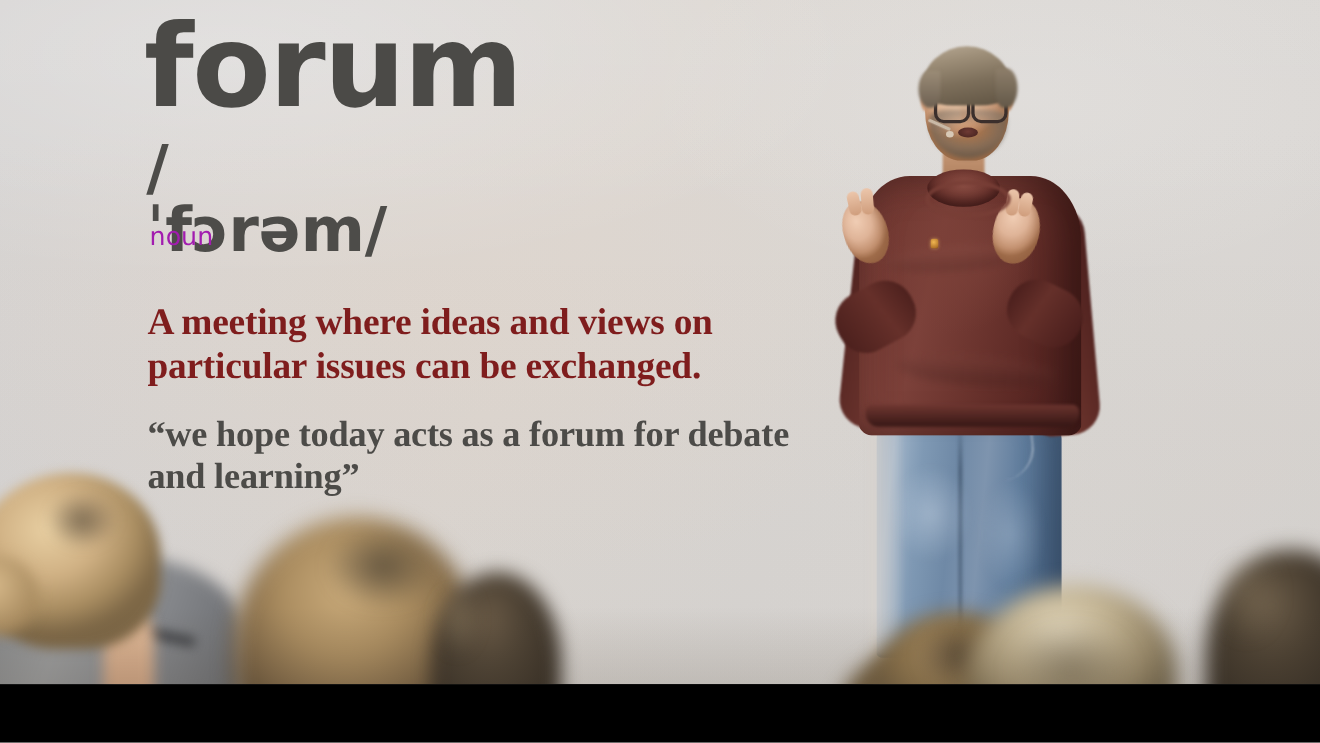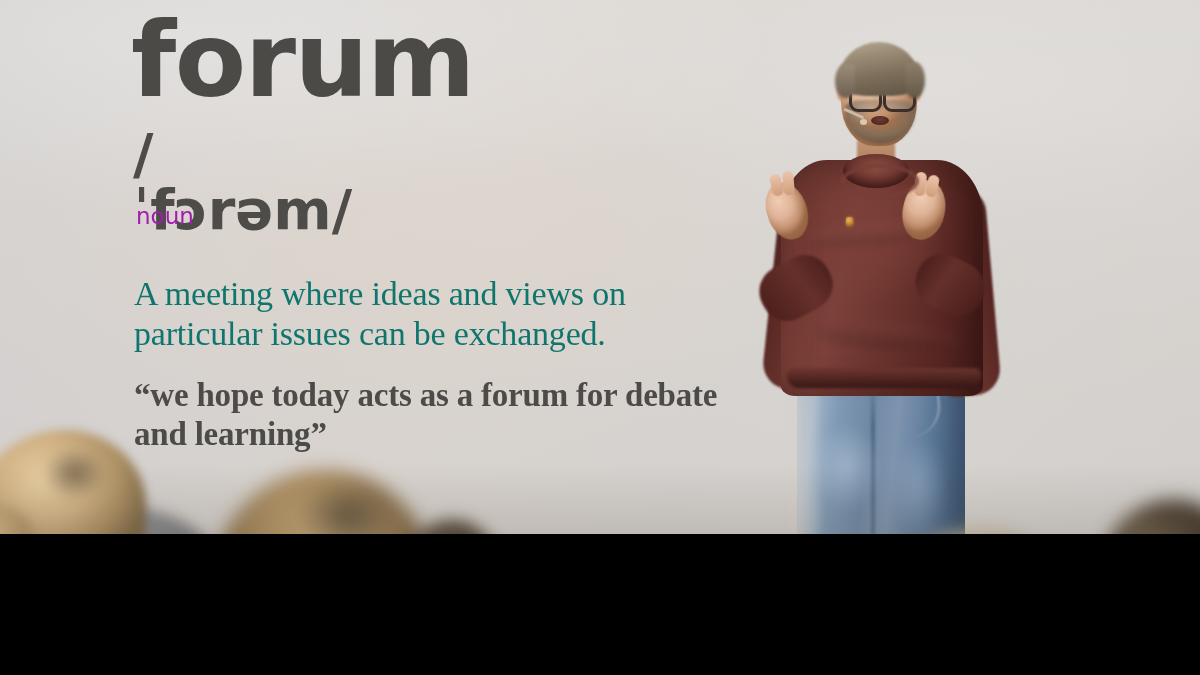--- a/index.html
+++ b/index.html
@@ -3,21 +3,21 @@
 <meta charset="utf-8">
 <style>
   html, body {
     margin: 0;
     padding: 0;
     background: #000;
   }
   #stage {
     position: relative;
     width: 1200px;
-    height: 534px;
+    height: 622px;
     overflow: hidden;
     font-family: "Liberation Sans", sans-serif;
     background: #d8d5d2;
   }
 
   
   .wall {
     position: absolute;
     inset: 0;
     background:
@@ -445,25 +445,25 @@
     font-size: 23px;
     line-height: 1;
     color: #a21caf;
   }
   .meaning {
     position: absolute;
     left: 134px;
     top: 274px;
     width: 620px;
     font-family: "Liberation Serif", serif;
-    font-weight: 400;
+    font-weight: 700;
     font-size: 34px;
     line-height: 1.17;
     letter-spacing: -0.2px;
-    color: #0f766e;
+    color: #7f1d1d;
   }
   .quote {
     position: absolute;
     left: 134px;
     top: 376px;
     width: 600px;
     font-family: "Liberation Serif", serif;
     font-weight: 700;
     font-size: 33px;
     line-height: 1.18;

